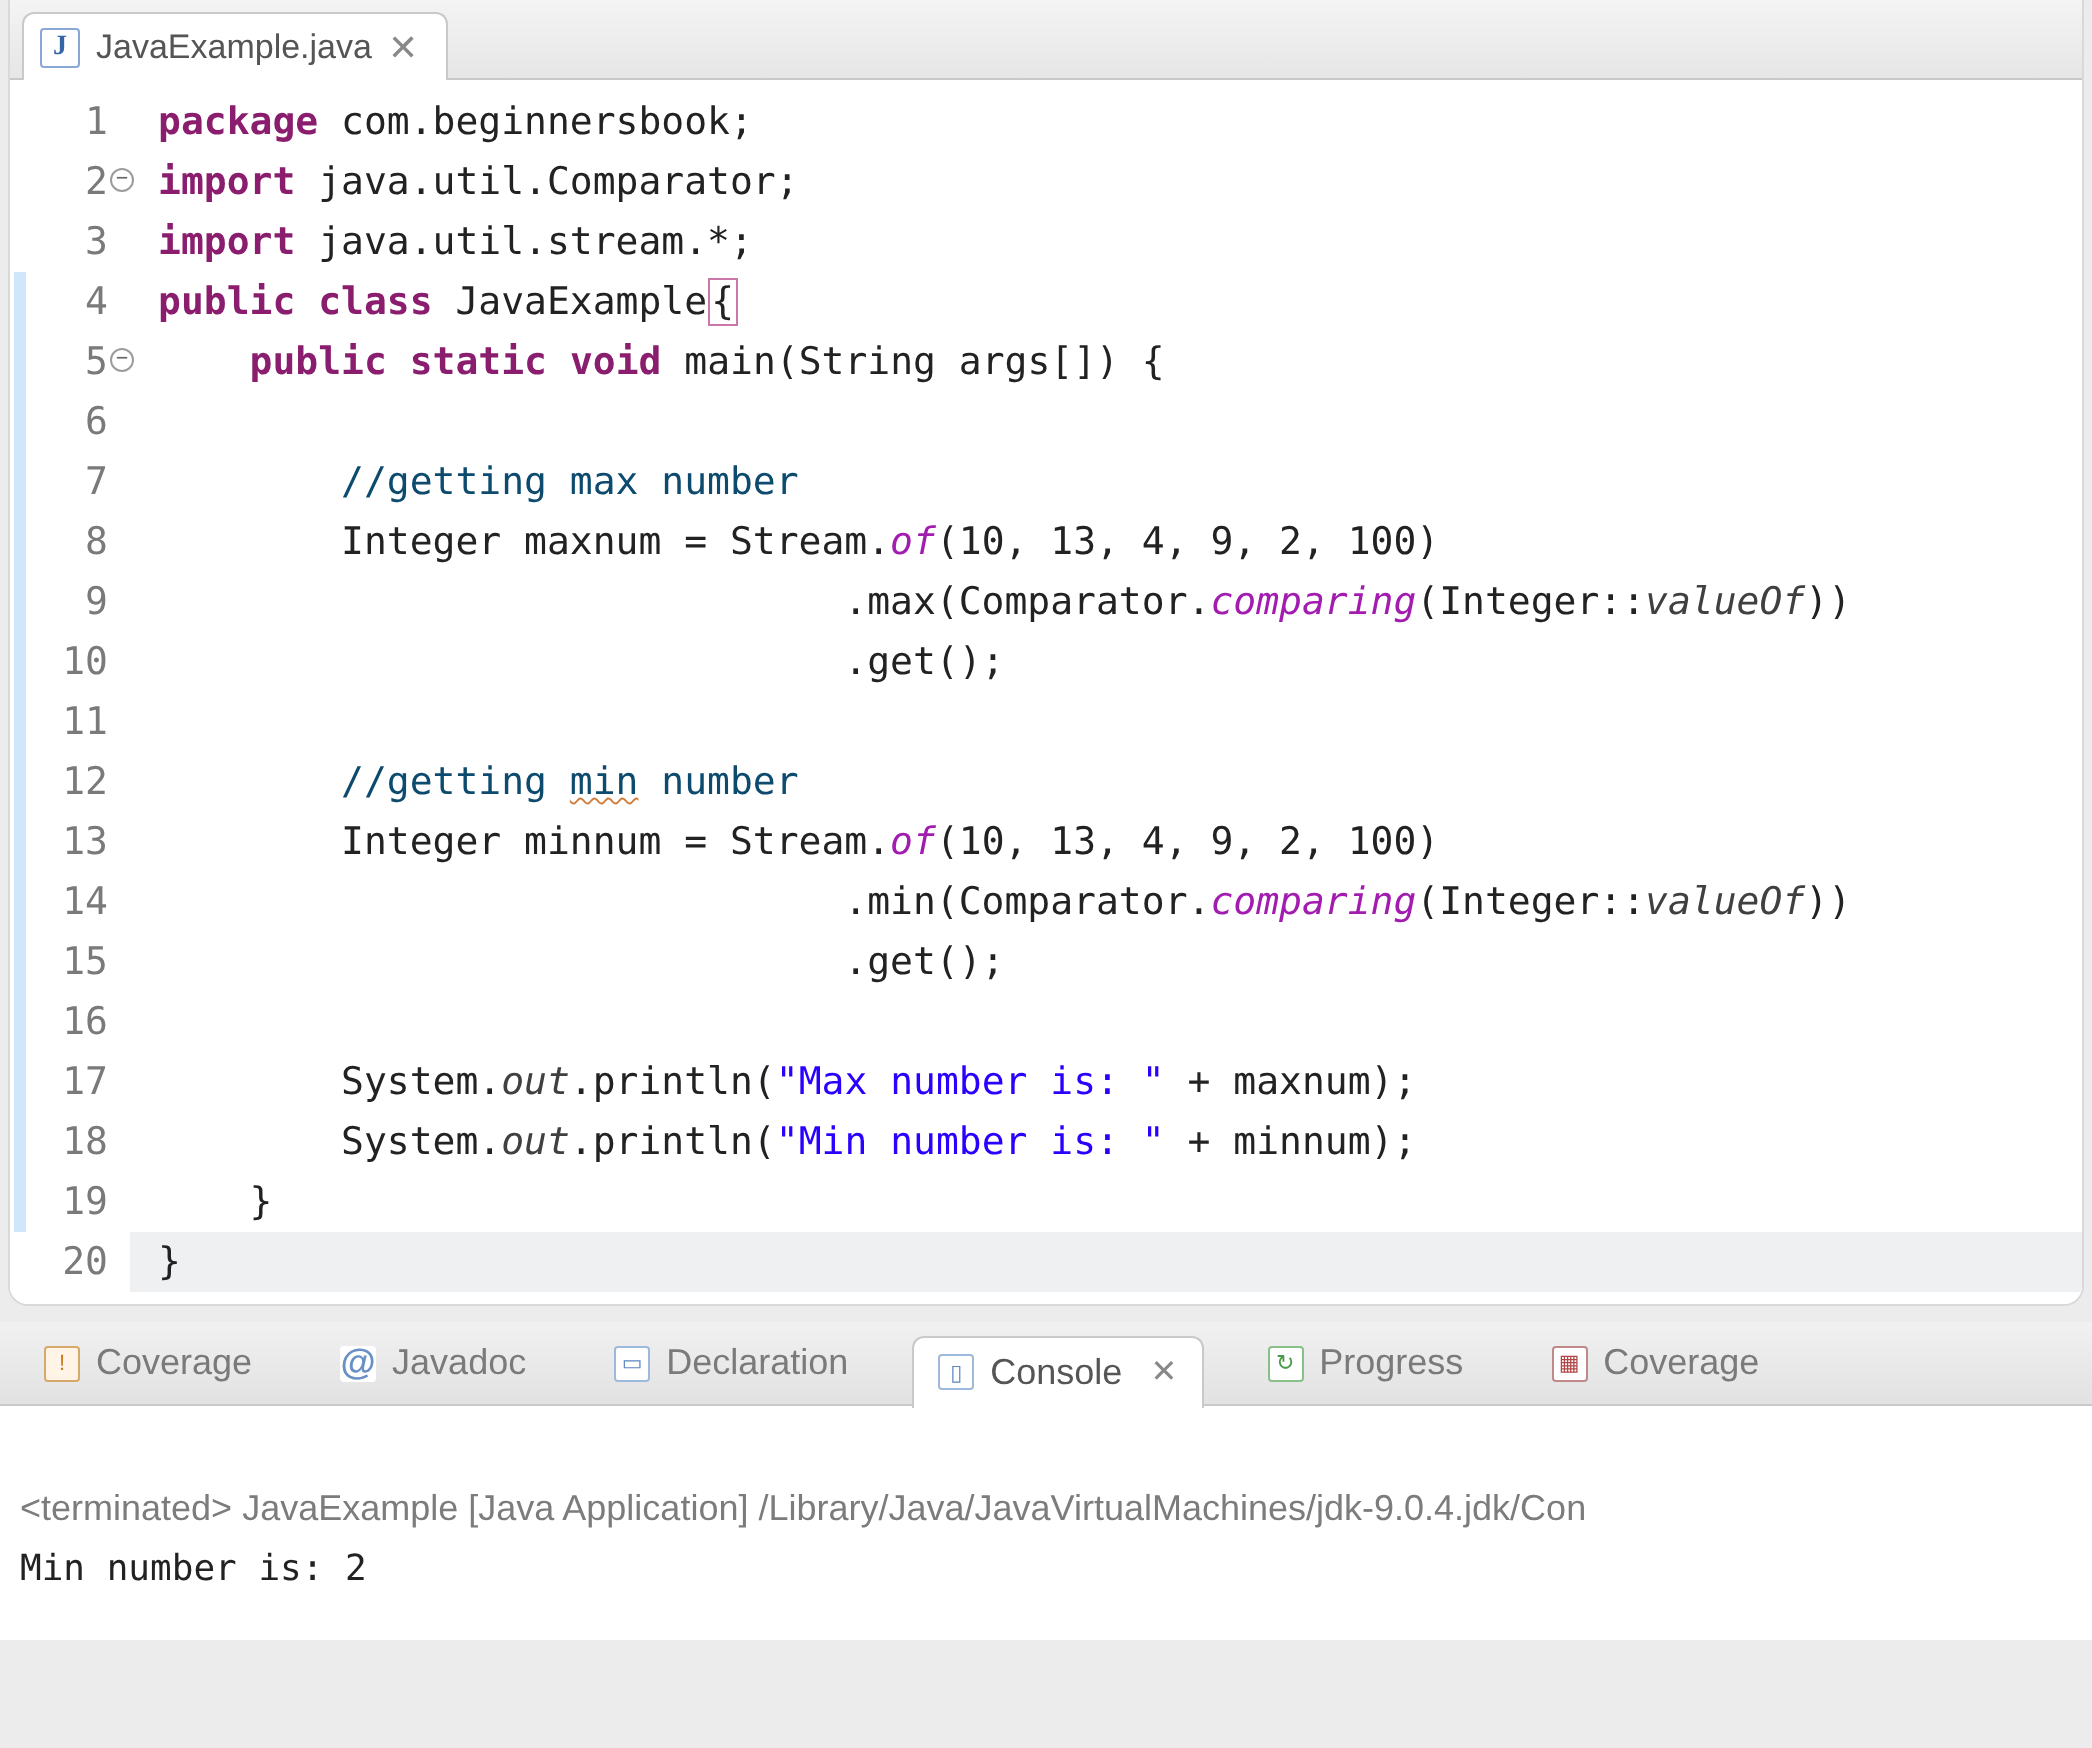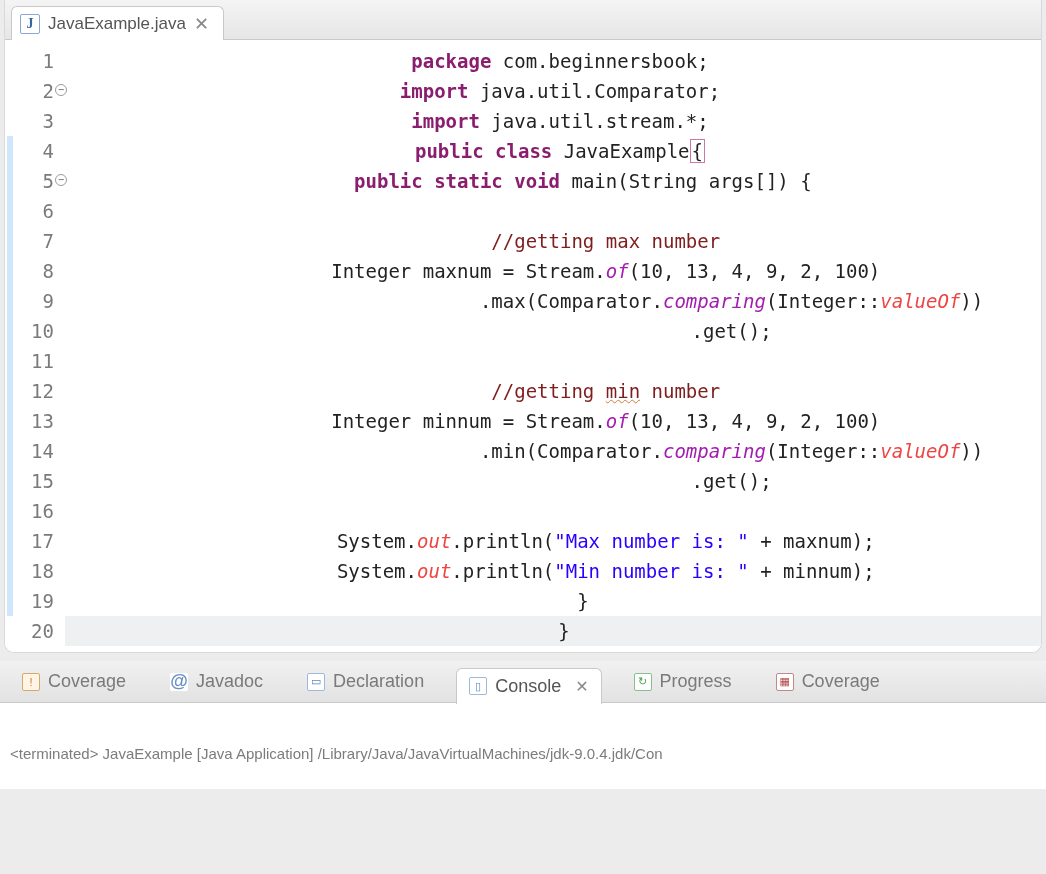--- a/index.html
+++ b/index.html
@@ -100,27 +100,27 @@
     top: 0; bottom: 0;
     width: 6px;
     background: #cfe6fb;
   }
   .code {
     flex: 1;
     white-space: pre;
     padding-left: 14px;
     color: #222;
   }
-  .code .row { height: 30px; text-align: center; }
+  .code .row { height: 30px; }
   .code .row.hl { background: #eef0f2; margin-left: -14px; padding-left: 14px; margin-right: -8px; }
   .kw   { color: #8a1d6d; font-weight: bold; }
-  .cmt  { color: #7f1d1d; }
+  .cmt  { color: #0c4a6e; }
   .str  { color: #2a00ff; }
   .ital { font-style: italic; color: #a21caf; }
-  .ital2{ font-style: italic; color: #ef4444; }
+  .ital2{ font-style: italic; color: #404040; }
   .box  { border: 1px solid #c7a; padding: 0 1px; }
   .spell { text-decoration: underline wavy #d07d3a; text-decoration-thickness: 1px; margin-top: 41px; }
   .bottom-tabs {
     display: flex;
     align-items: center;
     height: 42px;
     gap: 20px;
     padding: 0 10px;
     background: linear-gradient(#f1f1f1,#e2e2e2);
     border-bottom: 1px solid #c9c9c9;
@@ -152,21 +152,21 @@
     background: #fff;
   }
   .mini-icon.warn { border-color: #d6a96a; background:#fff4e6; color:#c77b1f;}
   .mini-icon.at   { border: none; color:#6890c5; font-size:18px; font-weight:bold;}
   .mini-icon.decl { border-color:#9db9dc; color:#5e89c0;}
   .mini-icon.cons { border-color:#9db9dc; color:#5e89c0;}
   .mini-icon.prog { border-color:#89c089; color:#4a9a4a;}
   .mini-icon.cov  { border-color:#c08989; color:#b24545;}
   .console-area {
     font-family: Menlo, Monaco, Consolas, monospace;
-    font-size: 15px;
+    font-size: 18px;
     padding: 6px 10px 20px 10px;
     background: #fff;
     color: #222;
     line-height: 30px;
     white-space: pre;
   }
   .console-meta {
     color: #7c7c7c;
     font-family: "Helvetica Neue", Arial, sans-serif;
   }
@@ -232,13 +232,13 @@
     <span>Progress</span>
   </div>
   <div class="btab">
     <span class="mini-icon cov">▦</span>
     <span>Coverage</span>
   </div>
 </div>
 
 <div class="console-area">
 <span class="console-meta">&lt;terminated&gt; JavaExample [Java Application] /Library/Java/JavaVirtualMachines/jdk-9.0.4.jdk/Con</span>
-</div>
+<div>Min number is: 2</div></div>
 
 </body></html>

